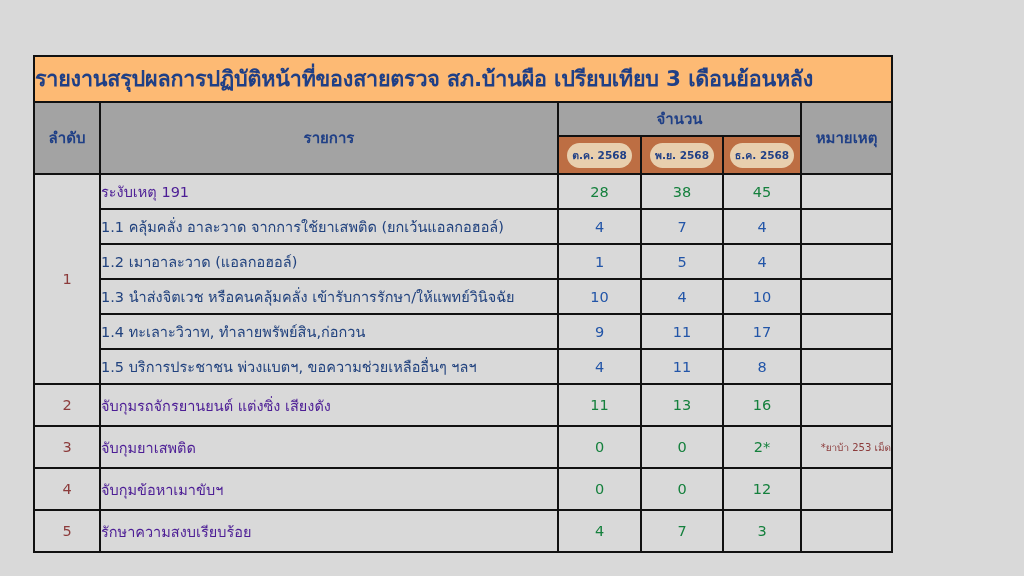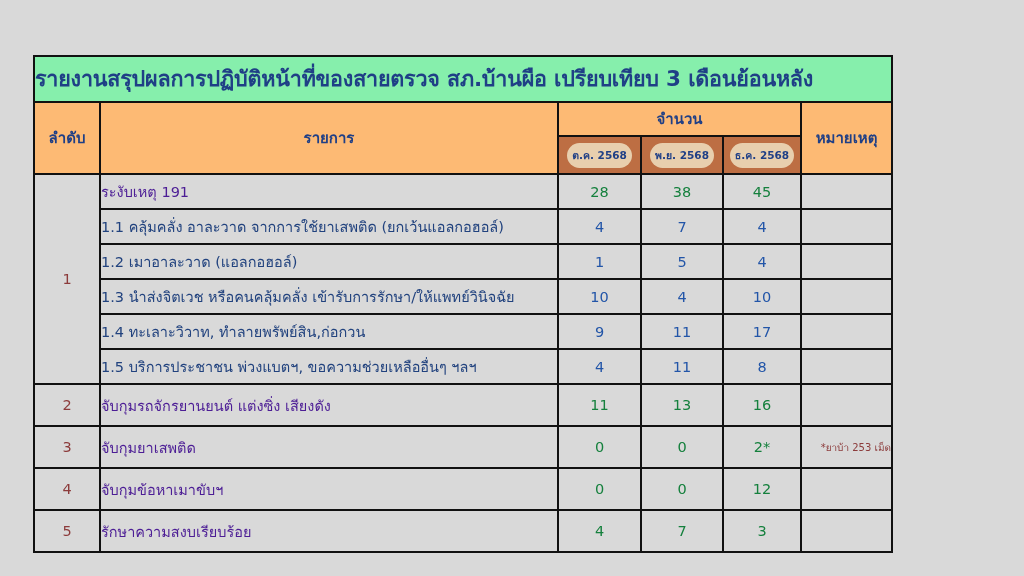--- a/index.html
+++ b/index.html
@@ -29,38 +29,38 @@
 
   #report-table td,
   #report-table th {
     border: 2px solid #111111;
     padding: 0;
     vertical-align: middle;
   }
 
   
   .title-cell {
-    background: #86efac;
+    background: #fdba74;
     height: 44px;
     text-align: left;
     padding: 0 6px;
   }
   .title-text {
     color: #1f3f86;
     font-size: 21.5px;
     font-weight: bold;
     letter-spacing: -0.2px;
     white-space: nowrap;
     line-height: 1;
     display: block;
   }
 
   
   .hdr {
-    background: #fdba74;
+    background: #a3a3a3;
     color: #1f3f86;
     font-weight: bold;
     text-align: center;
   }
   .hdr-main {
     font-size: 15px;
     margin-top: 44px;
   }
   .hdr-group {
     font-size: 15px;

